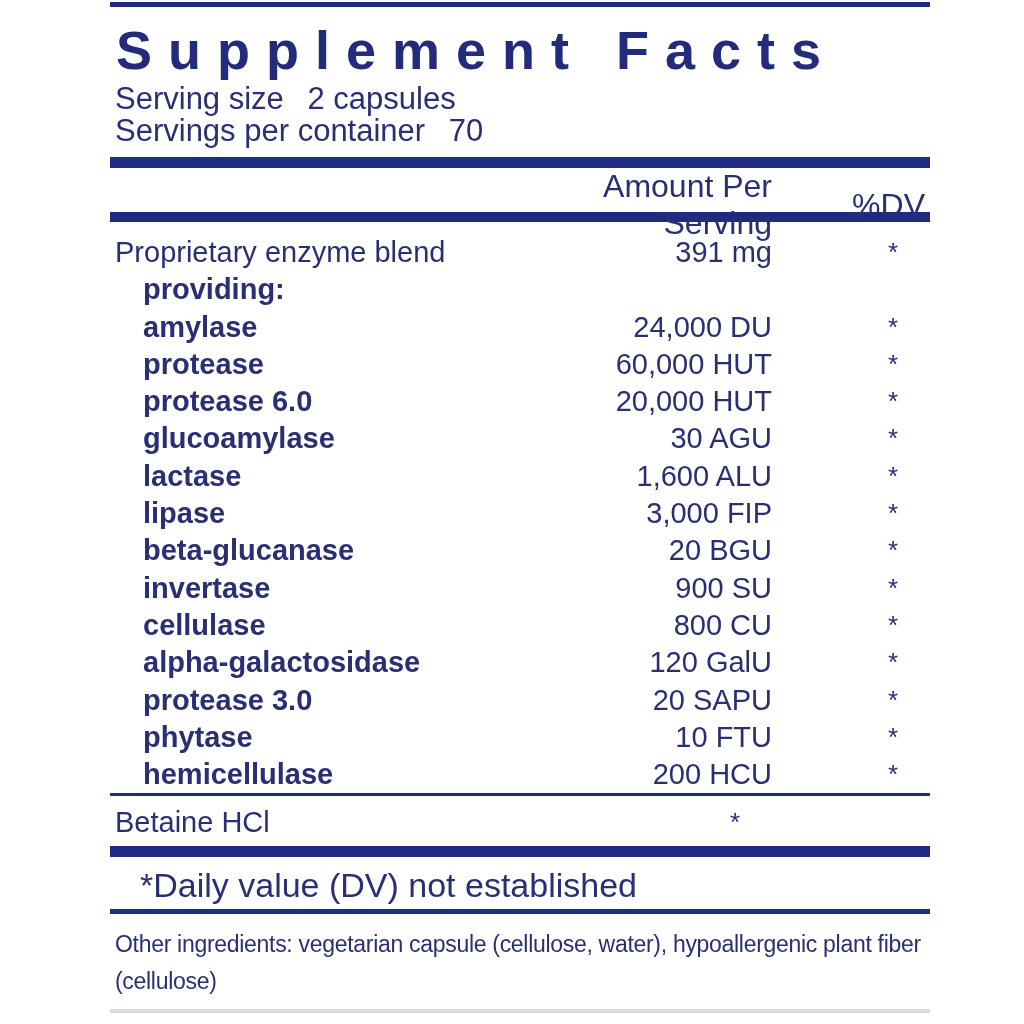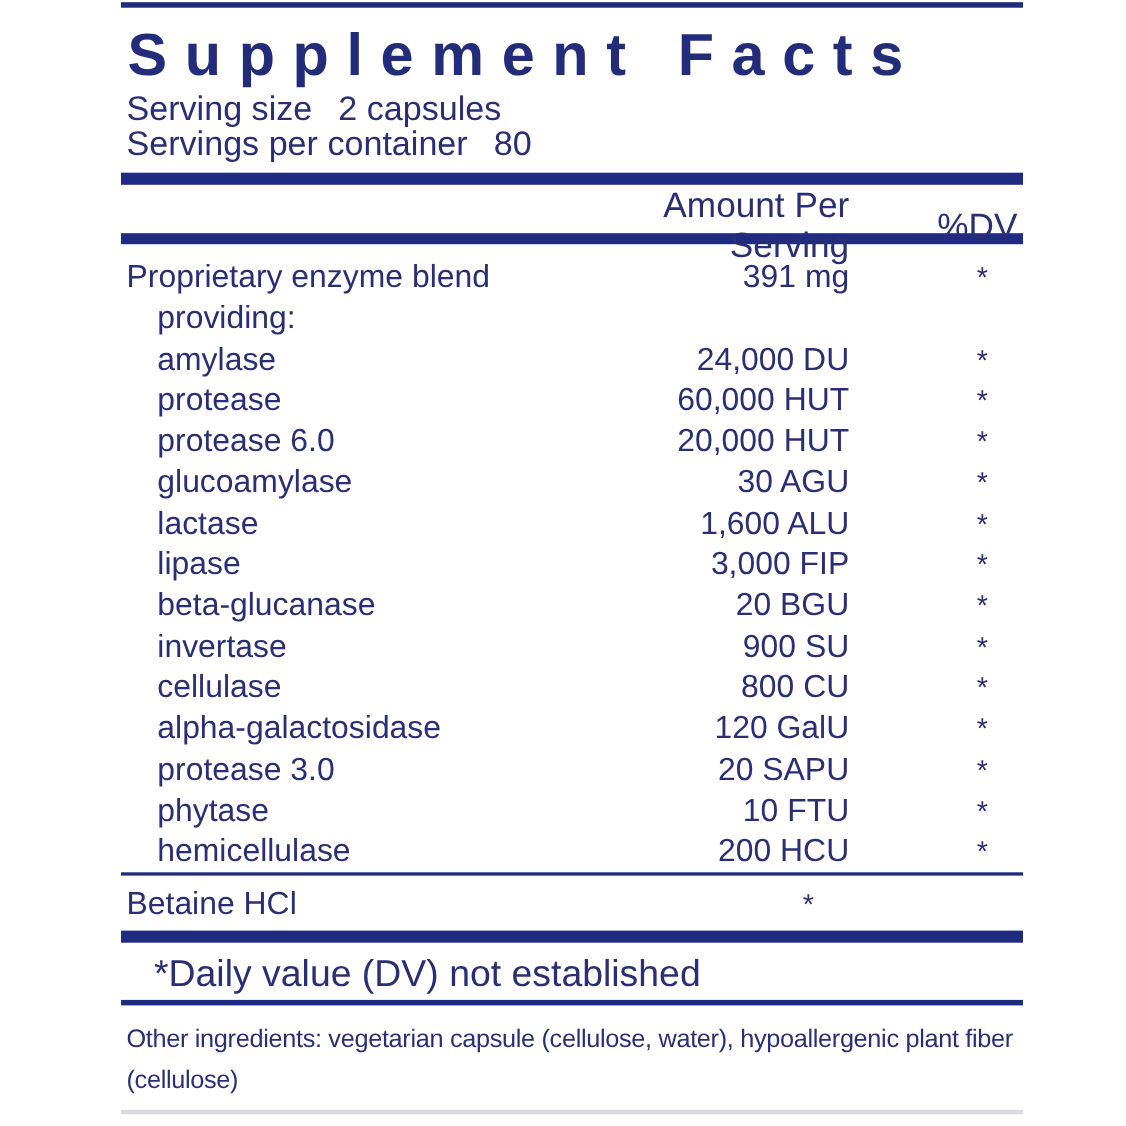--- a/index.html
+++ b/index.html
@@ -59,21 +59,21 @@
 
   .rows-block { margin-top: 12px; }
   .row {
     display: grid;
     grid-template-columns: 422px 240px 158px;
     font-size: 29px;
     line-height: 37.3px;
     white-space: nowrap;
   }
   .cell-name   { padding-left: 5px; }
-  .row.indent .cell-name { padding-left: 33px; }
+  .row.indent .cell-name { padding-left: 33px; font-weight: bold; }
   .cell-amount { text-align: right; }
   .cell-dv     { text-align: right; padding-right: 32px; font-size: 26px; }
 
   .betaine-row {
     padding-top: 8px;
     padding-bottom: 1px;
   }
   .footnote {
     font-size: 34px;
     line-height: 36px;
@@ -96,21 +96,21 @@
 
   <div class="title">Supplement Facts</div>
 
   <div class="serving-line">
     <span>Serving size</span>
     <span class="serving-value">2 capsules</span>
   </div>
 
   <div class="serving-line">
     <span>Servings per container</span>
-    <span class="serving-value">80</span>
+    <span class="serving-value">70</span>
   </div>
 
   <div class="rule rule-thick1"></div>
 
   <div class="header-row">
     <div></div>
     <div class="header-amount">Amount Per Serving</div>
     <div class="header-dv">%DV</div>
   </div>
 

